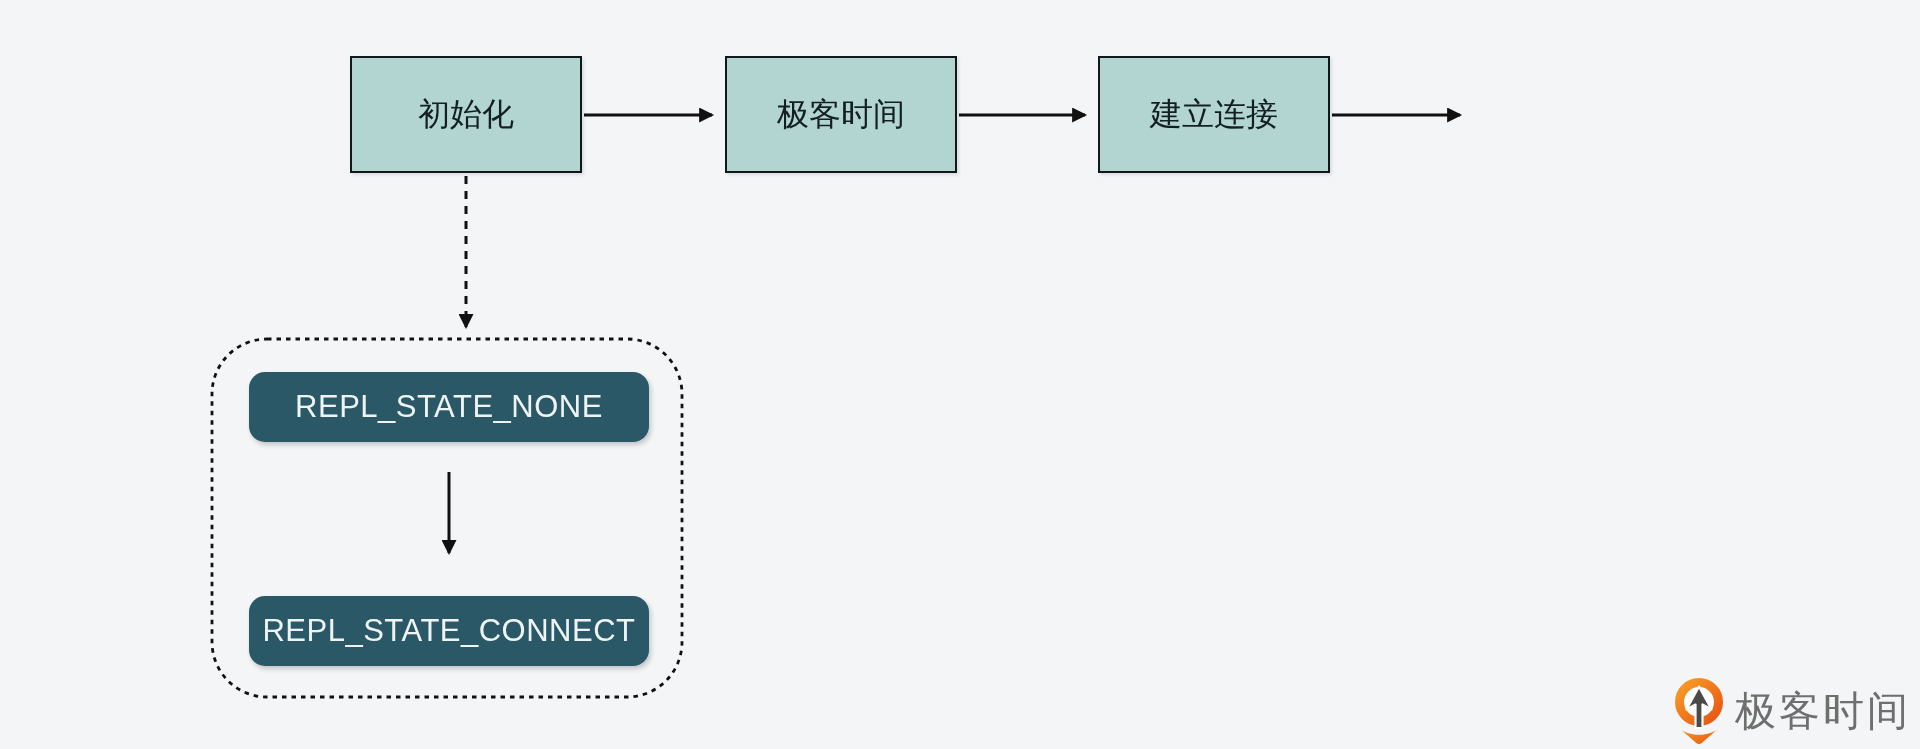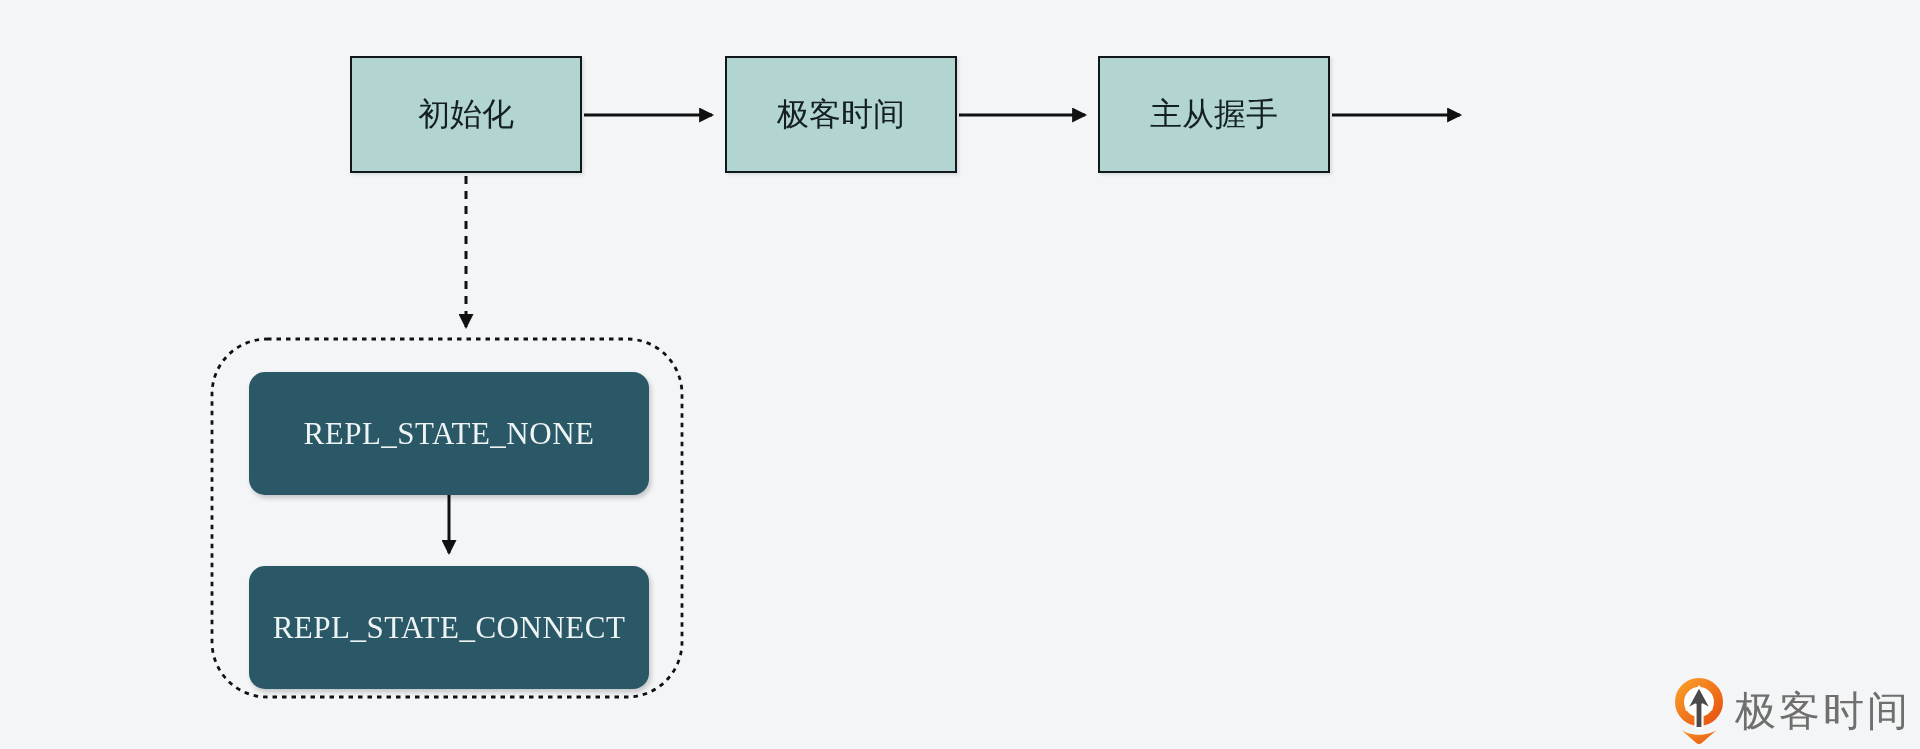--- a/index.html
+++ b/index.html
@@ -1,49 +1,49 @@
 <!DOCTYPE html>
 <html><head>
 <meta charset="utf-8">
 <style>
   html,body{margin:0;padding:0;background:#e9ecee;}
   .canvas{
     position:relative;
     width:1920px;height:749px;
     background:#f3f5f6;
     overflow:hidden;
-    font-family:Liberation Serif, serif;
+    font-family:Liberation Sans, sans-serif;
   }
   .connector-layer{
     position:absolute;left:0;top:0;width:1920px;height:749px;
     pointer-events:none;
   }
   
   .flow-node{
     position:absolute;top:56px;width:232px;height:117px;
     background:#b2d5d2;
     border:2px solid #10181c;
     box-sizing:border-box;
     display:flex;align-items:center;justify-content:center;
     text-align:center;
     font-size:32px;color:#141f24;line-height:1.4;
     white-space:pre-line;
     box-shadow:2px 2px 3px rgba(0,0,0,0.10);
   }
   .n1{left:350px}.n2{left:725px}.n3{left:1098px}.n4{left:1473px}
   
   .state-box{
-    position:absolute;left:249px;width:400px;height:123px;
+    position:absolute;left:249px;width:400px;height:70px;
     background:#2a5866;
     border-radius:16px;
     display:flex;align-items:center;justify-content:center;
     color:#eef3f4;font-size:31px;letter-spacing:0.5px;
     box-shadow:2px 3px 5px rgba(0,0,0,0.20);
   }
-  .s1{top:372px}.s2{top:566px}
+  .s1{top:372px}.s2{top:596px}
   
   .brand{
     position:absolute;left:1672px;top:678px;
     display:flex;align-items:center;
   }
   .brand-icon{width:54px;height:66px;flex:0 0 auto;}
   .brand-text{
     margin-left:9px;
     font-size:41px;letter-spacing:3px;
     color:#6f6f6f;
@@ -68,21 +68,21 @@
     <line x1="959" y1="115" x2="1085" y2="115" stroke="#111111" stroke-width="3" marker-end="url(#ah)"></line>
     <line x1="1332" y1="115" x2="1460" y2="115" stroke="#111111" stroke-width="3" marker-end="url(#ah)"></line>
 
     <line x1="466" y1="176" x2="466" y2="327" stroke="#111111" stroke-width="3" stroke-dasharray="8 7" marker-end="url(#ah)"></line>
 
     <line x1="449" y1="472" x2="449" y2="553" stroke="#111111" stroke-width="3" marker-end="url(#ah)"></line>
   </svg>
 
   <div class="flow-node n1">初始化</div>
   <div class="flow-node n2">极客时间</div>
-  <div class="flow-node n3">主从握手</div>
+  <div class="flow-node n3">建立连接</div>
 
   <div class="state-box s1">REPL_STATE_NONE</div>
   <div class="state-box s2">REPL_STATE_CONNECT</div>
 
   <div class="brand">
     <svg class="brand-icon" viewBox="0 0 54 66" xmlns="http://www.w3.org/2000/svg">
       <defs>
         <linearGradient id="og" x1="0" y1="0" x2="1" y2="1">
           <stop offset="0" stop-color="#f99d27"></stop>
           <stop offset="1" stop-color="#e85311"></stop>

